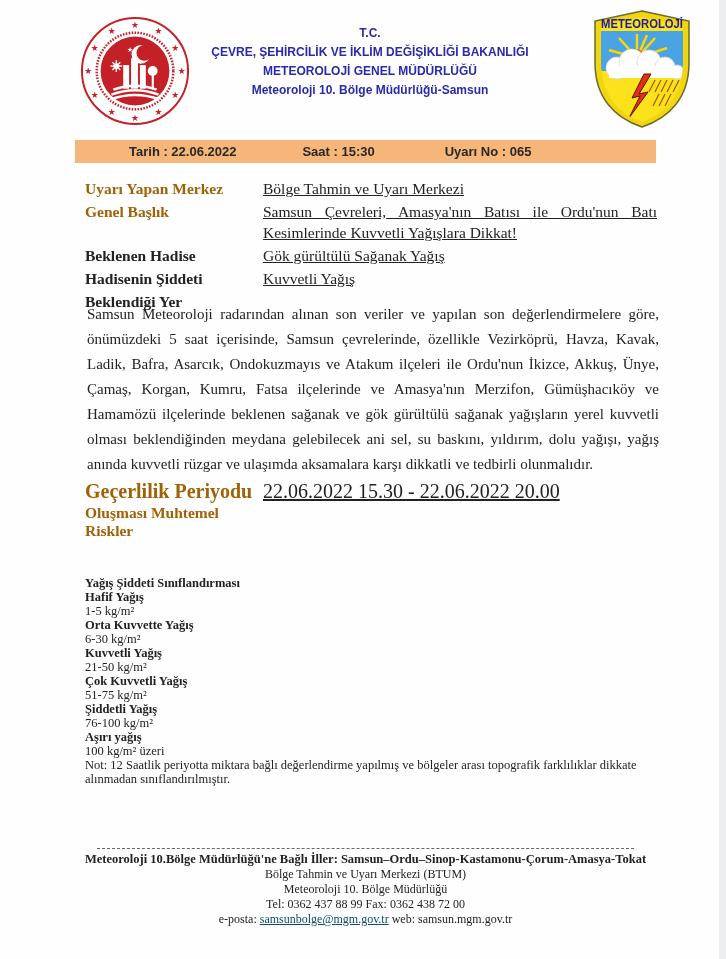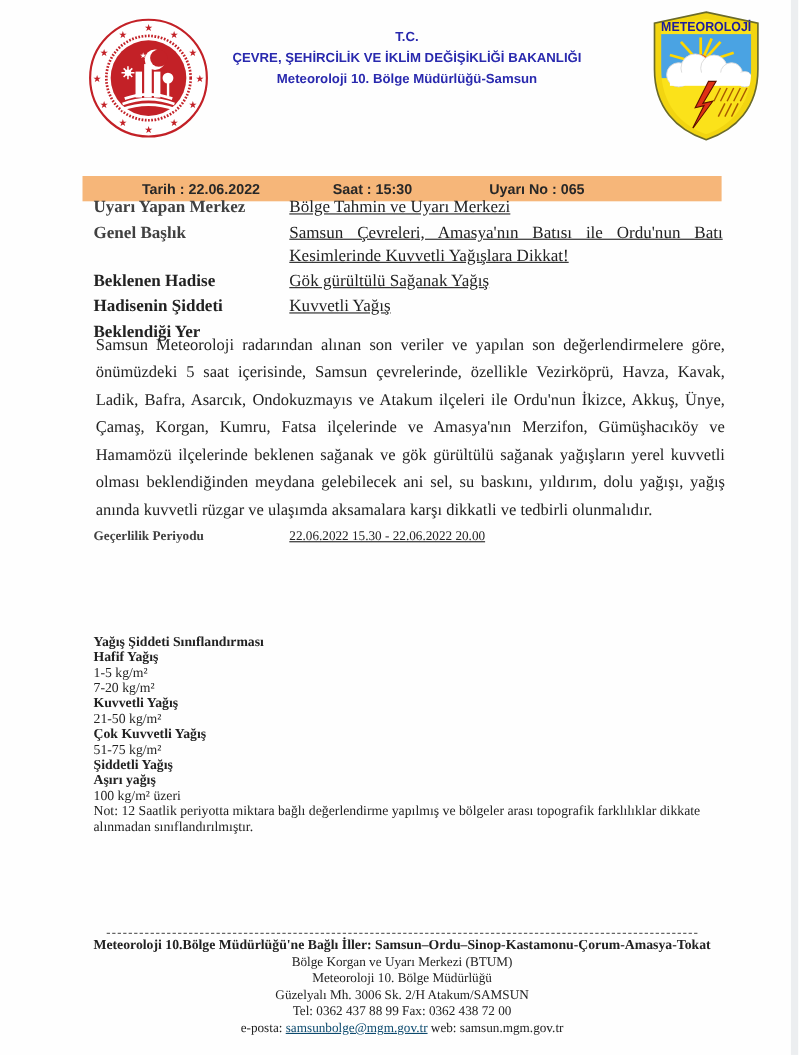--- a/index.html
+++ b/index.html
@@ -15,38 +15,38 @@
     position:absolute;left:160px;top:24px;width:420px;text-align:center;
     font-family:"Liberation Sans",sans-serif;font-weight:bold;color:#2929ae;
     font-size:12px;line-height:19px;
   }
   .shield{position:absolute;left:586px;top:8px;}
 
   
   .info-bar{
     position:absolute;top:140px;left:75px;width:581px;height:23px;background:#f6b679;
     display:flex;align-items:center;font-family:"Liberation Sans",sans-serif;
-    font-weight:bold;font-size:13px;color:#272727;white-space:nowrap;margin-top:20px;
+    font-weight:bold;font-size:13px;color:#272727;white-space:nowrap;
   }
   .info-bar .f1{margin-left:54px;} .info-bar .f2{margin-left:66px;} .info-bar .f3{margin-left:70px;}
 
   
   .fields{position:absolute;top:178px;left:85px;width:572px;font-size:15.5px;}
   .frow{display:flex;line-height:21px;margin-bottom:2px;}
   .flabel{width:178px;font-weight:bold;flex-shrink:0;}
-  .flabel.red{color:#404040;}
+  .flabel.red{color:#a16207;}
   .fvalue{flex:1;text-decoration:underline;}
   .fvalue.justify{text-align:justify;}
 
   .body-par{
     position:absolute;top:302px;left:87px;width:572px;
     font-size:15px;line-height:25px;text-align:justify;
   }
 
-  .validity{position:absolute;top:480px;left:85px;width:572px;font-size:12px;display:flex;}
+  .validity{position:absolute;top:480px;left:85px;width:572px;font-size:20px;display:flex;}
   .risks{position:absolute;top:504px;left:85px;width:572px;font-size:15.5px;display:flex;}
 
   
   .classification{position:absolute;top:576px;left:85px;width:566px;font-size:12.5px;line-height:14px;}
   .cls-title,.cls-name{font-weight:bold;}
 
   
   .footer{position:absolute;top:848px;left:75px;width:581px;text-align:center;font-size:12px;line-height:15px;}
   .footer-rule{border-top:1.5px dashed #666;margin:0 22px 3px 22px;height:0;}
   .footer .bold-line{font-weight:bold;font-size:12.5px;}
@@ -98,20 +98,21 @@
         <path d="M38,77 Q60,69 82,77"></path>
         <path d="M36,82 Q60,73 84,82"></path>
         <path d="M35,87 Q60,78 85,87"></path>
       </g>
     </svg>
   </div>
 
   <div class="title-block">
     <div>T.C.</div>
     <div>ÇEVRE, ŞEHİRCİLİK VE İKLİM DEĞİŞİKLİĞİ BAKANLIĞI</div>
+    <div>METEOROLOJİ GENEL MÜDÜRLÜĞÜ</div>
     <div>Meteoroloji 10. Bölge Müdürlüğü-Samsun</div>
   </div>
 
   <div class="shield">
     <svg width="112" height="122" viewBox="0 0 110 122">
       <path d="M55,3 L102,13 L102,55 C102,90 82,110 55,119 C28,110 8,90 8,55 L8,13 Z" fill="#f2d511" stroke="#6b6b2a" stroke-width="1.5"></path>
       <clipPath id="innerShield">
         <path d="M55,9 L96,18 L96,54 C96,87 78,106 55,114 C32,106 14,87 14,54 L14,18 Z"></path>
       </clipPath>
       <g clip-path="url(#innerShield)">
@@ -180,41 +181,43 @@
     </div>
   </div>
 
   <div class="body-par">Samsun Meteoroloji radarından alınan son veriler  ve yapılan son değerlendirmelere göre, önümüzdeki 5 saat içerisinde,  Samsun çevrelerinde, özellikle  Vezirköprü, Havza, Kavak, Ladik, Bafra, Asarcık, Ondokuzmayıs ve Atakum ilçeleri ile Ordu'nun İkizce, Akkuş, Ünye, Çamaş, Korgan, Kumru, Fatsa ilçelerinde ve Amasya'nın Merzifon, Gümüşhacıköy ve Hamamözü ilçelerinde beklenen sağanak ve gök gürültülü sağanak yağışların yerel kuvvetli olması beklendiğinden meydana gelebilecek ani sel, su baskını, yıldırım, dolu yağışı, yağış anında kuvvetli rüzgar ve ulaşımda aksamalara karşı dikkatli ve tedbirli olunmalıdır.</div>
 
   <div class="validity">
     <div class="flabel red">Geçerlilik Periyodu</div>
     <div class="fvalue">22.06.2022 15.30 - 22.06.2022 20.00</div>
   </div>
   <div class="risks">
+    <div class="flabel red">Oluşması Muhtemel Riskler</div>
   </div>
 
   <div class="classification">
     <div class="cls-title">Yağış Şiddeti Sınıflandırması</div>
     <div class="cls-name">Hafif Yağış</div>
     <div class="cls-range">1-5 kg/m²</div>
-    <div class="cls-range">7-20 kg/m²</div>
+    <div class="cls-name">Orta Kuvvette Yağış</div>
+    <div class="cls-range">6-30 kg/m²</div>
     <div class="cls-name">Kuvvetli Yağış</div>
     <div class="cls-range">21-50 kg/m²</div>
     <div class="cls-name">Çok Kuvvetli Yağış</div>
     <div class="cls-range">51-75 kg/m²</div>
     <div class="cls-name">Şiddetli Yağış</div>
+    <div class="cls-range">76-100 kg/m²</div>
     <div class="cls-name">Aşırı yağış</div>
     <div class="cls-range">100 kg/m² üzeri</div>
     <div class="cls-note">Not: 12 Saatlik periyotta miktara bağlı değerlendirme yapılmış ve bölgeler arası topografik farklılıklar dikkate alınmadan sınıflandırılmıştır.</div>
   </div>
 
   <div class="footer">
     <div class="footer-rule"></div>
     <div class="bold-line">Meteoroloji 10.Bölge Müdürlüğü'ne Bağlı İller: Samsun–Ordu–Sinop-Kastamonu-Çorum-Amasya-Tokat</div>
-    <div>Bölge Korgan ve Uyarı Merkezi (BTUM)</div>
+    <div>Bölge Tahmin ve Uyarı Merkezi (BTUM)</div>
     <div>Meteoroloji 10. Bölge Müdürlüğü</div>
-    <div>Güzelyalı Mh. 3006 Sk. 2/H Atakum/SAMSUN</div>
     <div>Tel: 0362 437 88 99 Fax: 0362 438 72 00</div>
     <div>
       <span>e-posta: </span><span class="email-link">samsunbolge@mgm.gov.tr</span><span> web: samsun.mgm.gov.tr</span>
     </div>
   </div>
 </div>
 
 </body></html>

